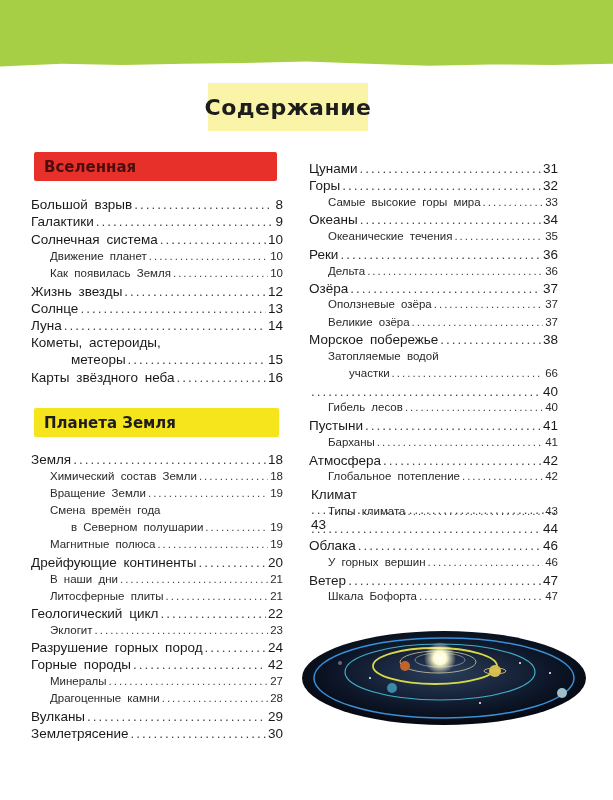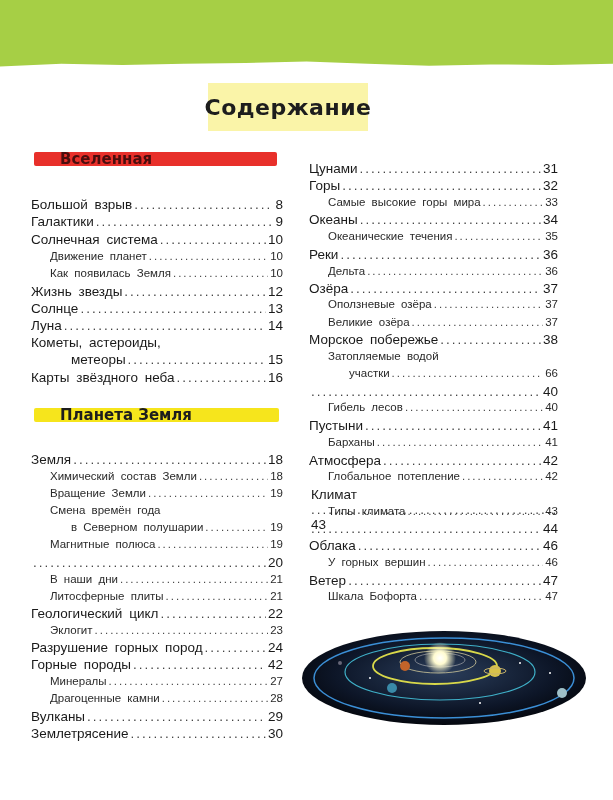--- a/index.html
+++ b/index.html
@@ -19,21 +19,21 @@
     .title-box span {
       font-family: "DejaVu Sans", sans-serif; font-size: 22px; font-weight: bold; color: #1d1d1d;
       letter-spacing: 0.5px;
     }
 
     .col { position: absolute; top: 0; }
     .col-left { left: 31px; width: 252px; }
     .col-right { left: 309px; width: 249px; }
 
     .section-header {
-      position: absolute; height: 14px; display: flex; align-items: center; padding-left: 26px;
+      position: absolute; height: 29px; display: flex; align-items: center; padding-left: 10px;
       font-family: "DejaVu Sans", sans-serif; font-size: 15px; font-weight: bold;
     }
     .section-header.red { background: #e8302a; color: #4a0e0e; border-radius: 2px; }
     .section-header.yellow { background: #f6e51c; color: #1d1d1d; border-radius: 2px; }
 
     .toc { position: absolute; left: 0; width: 100%; }
     .entry {
       position: absolute; left: 0; width: 100%;
       display: flex; align-items: baseline; white-space: nowrap; overflow: hidden;
     }
@@ -146,20 +146,21 @@
         <span class="label">в Северном полушарии</span>
         <span class="dots"></span>
         <span class="page">19</span>
       </div>
       <div class="entry sub" style="top: 538px;">
         <span class="label">Магнитные полюса</span>
         <span class="dots"></span>
         <span class="page">19</span>
       </div>
       <div class="entry main" style="top: 555px;">
+        <span class="label">Дрейфующие континенты</span>
         <span class="dots"></span>
         <span class="page">20</span>
       </div>
       <div class="entry sub" style="top: 573px;">
         <span class="label">В наши дни</span>
         <span class="dots"></span>
         <span class="page">21</span>
       </div>
       <div class="entry sub" style="top: 590px;">
         <span class="label">Литосферные плиты</span>

